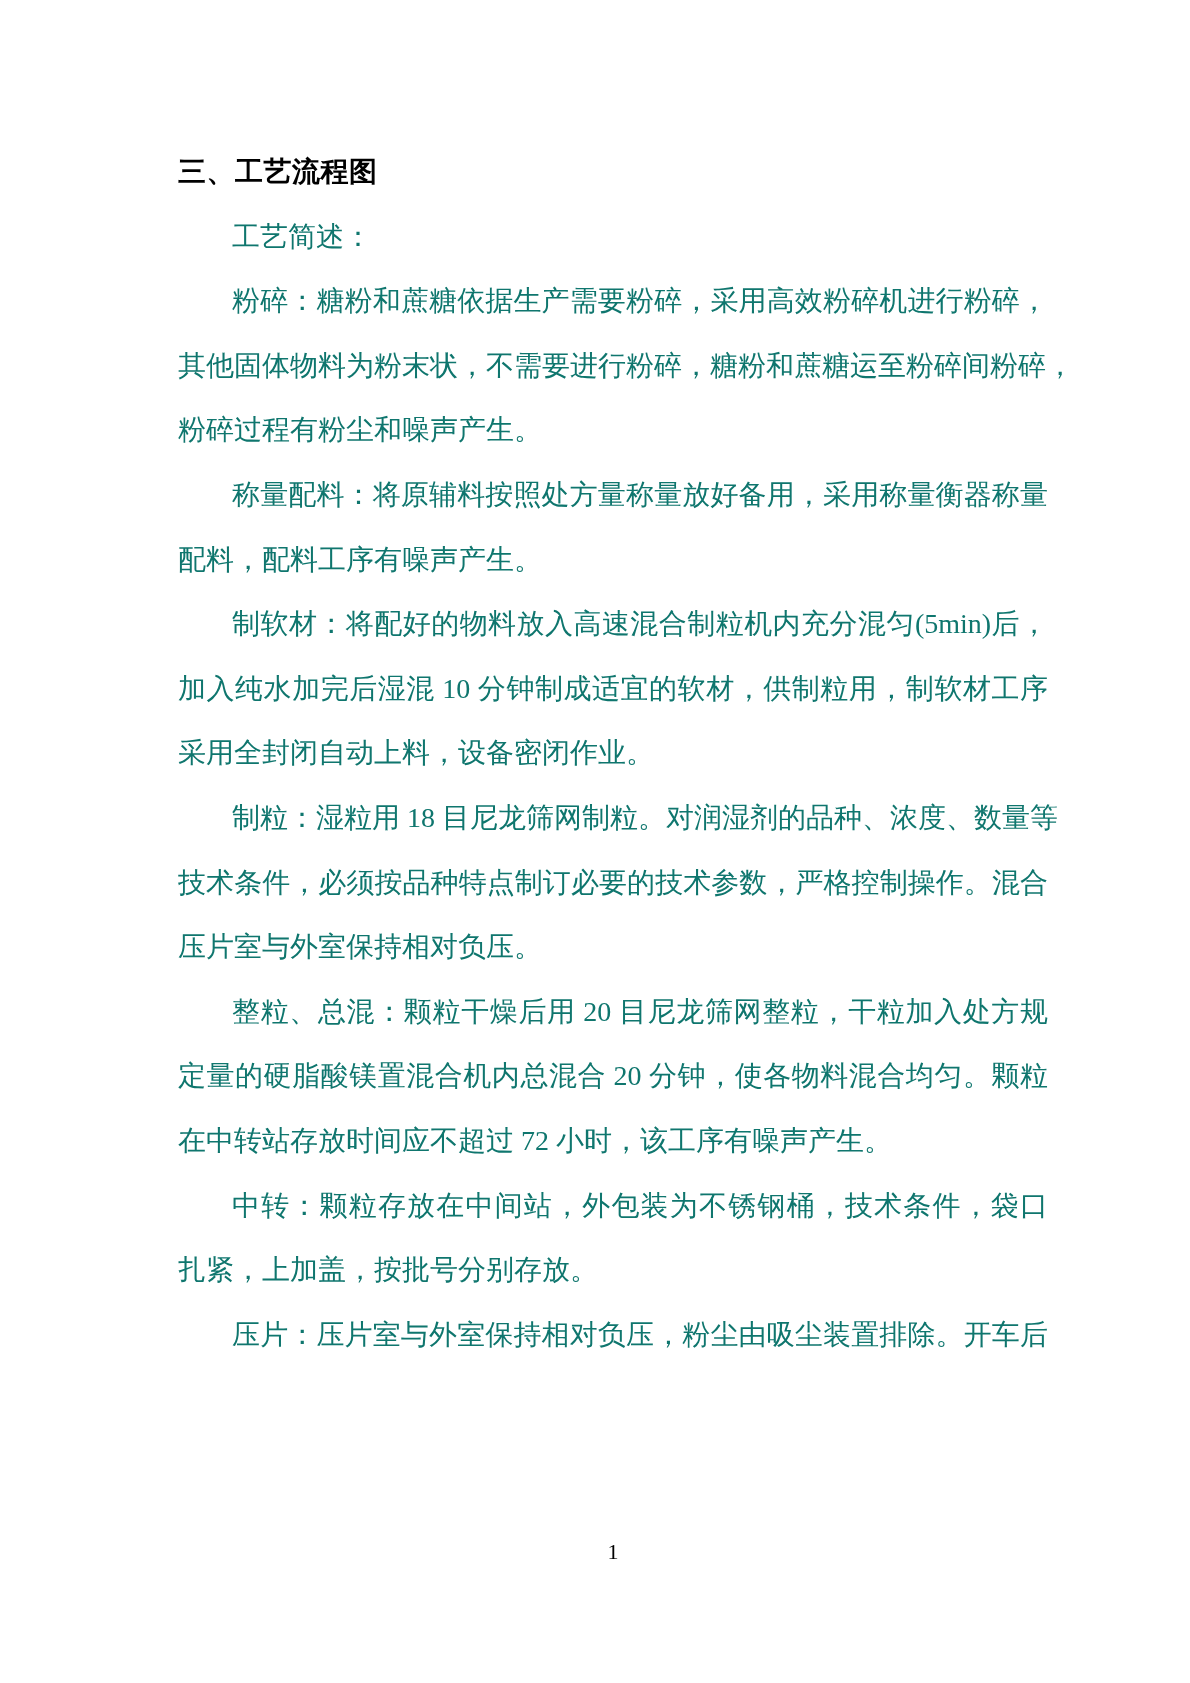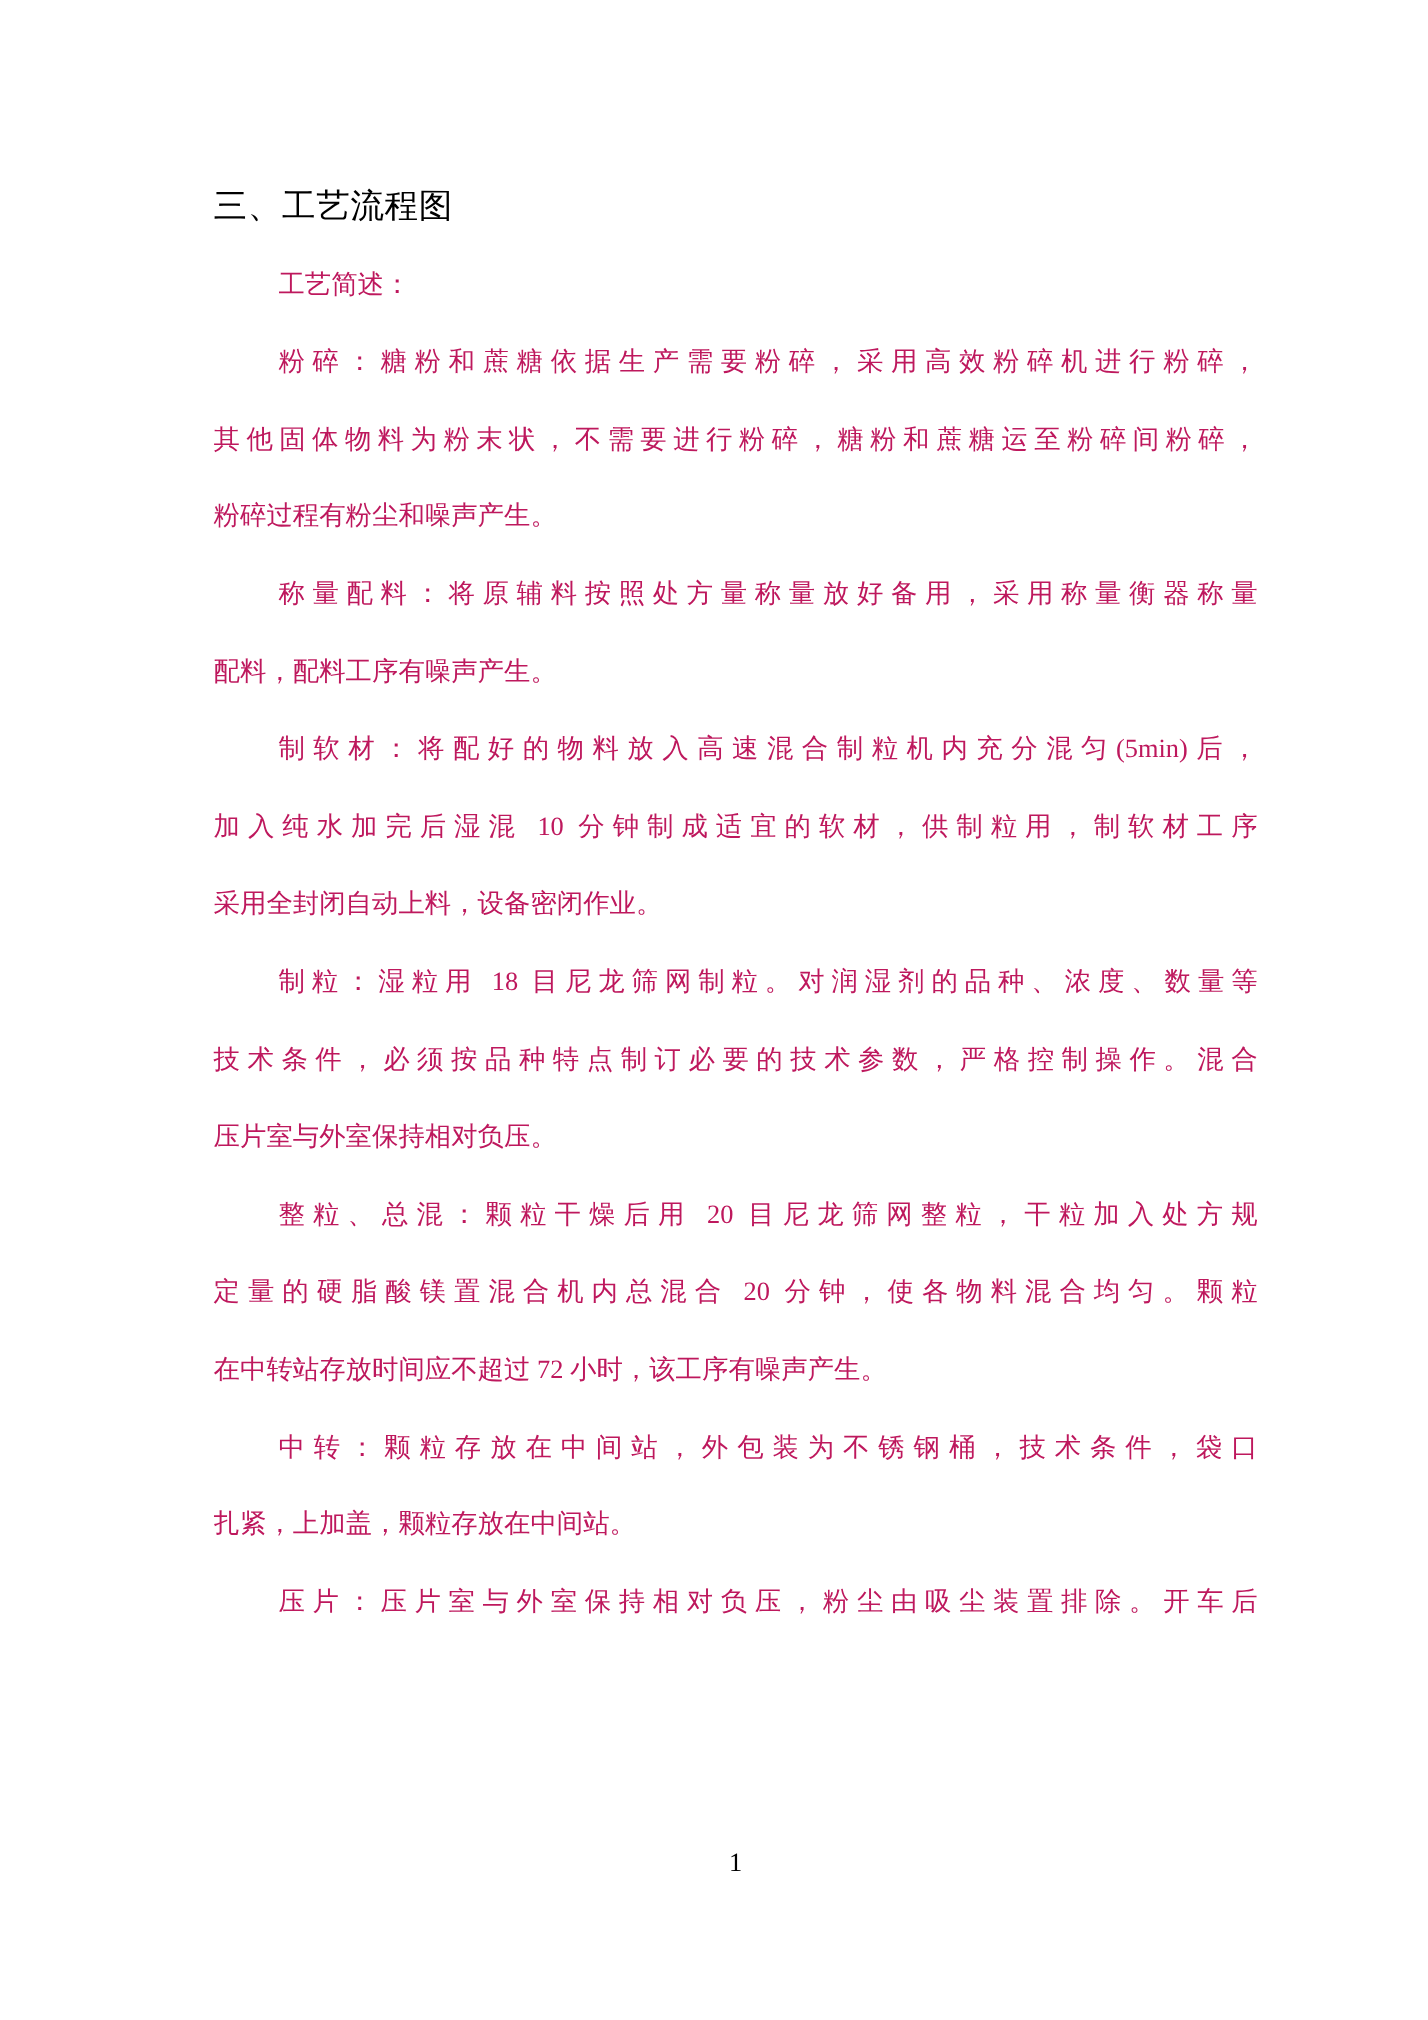--- a/index.html
+++ b/index.html
@@ -20,35 +20,35 @@
     position: absolute;
     left: 178px;
     top: 140px;
     width: 870px;
   }
   .heading {
     margin: 0;
     height: 64.6px;
     line-height: 64.6px;
     font-size: 28px;
-    font-weight: 400;
+    font-weight: 700;
     font-family: "Liberation Sans", "DejaVu Sans", sans-serif;
     letter-spacing: 0.5px;
     white-space: nowrap;
   }
   .para {
     margin: 0;
     padding: 0;
   }
   .line {
     height: 64.6px;
     line-height: 64.6px;
-    font-size: 22px;
+    font-size: 28px;
     white-space: nowrap;
-    color: #be185d;
+    color: #0f766e;
   }
   .line.first {
     padding-left: 54px;
   }
   .line.fill {
     text-align: justify;
     text-align-last: justify;
     text-justify: inter-character;
   }
   .footer {
@@ -91,21 +91,21 @@
           <div class="line fill">技术条件，必须按品种特点制订必要的技术参数，严格控制操作。混合</div>
           <div class="line">压片室与外室保持相对负压。</div>
         </div>
         <div class="para">
           <div class="line fill first">整粒、总混：颗粒干燥后用 20 目尼龙筛网整粒，干粒加入处方规</div>
           <div class="line fill">定量的硬脂酸镁置混合机内总混合 20 分钟，使各物料混合均匀。颗粒</div>
           <div class="line">在中转站存放时间应不超过 72 小时，该工序有噪声产生。</div>
         </div>
         <div class="para">
           <div class="line fill first">中转：颗粒存放在中间站，外包装为不锈钢桶，技术条件，袋口</div>
-          <div class="line">扎紧，上加盖，颗粒存放在中间站。</div>
+          <div class="line">扎紧，上加盖，按批号分别存放。</div>
         </div>
         <div class="para">
           <div class="line fill first">压片：压片室与外室保持相对负压，粉尘由吸尘装置排除。开车后</div>
         </div>
       </div>
   </div>
   <div class="footer">1</div>
 </div>
 
 </body></html>

